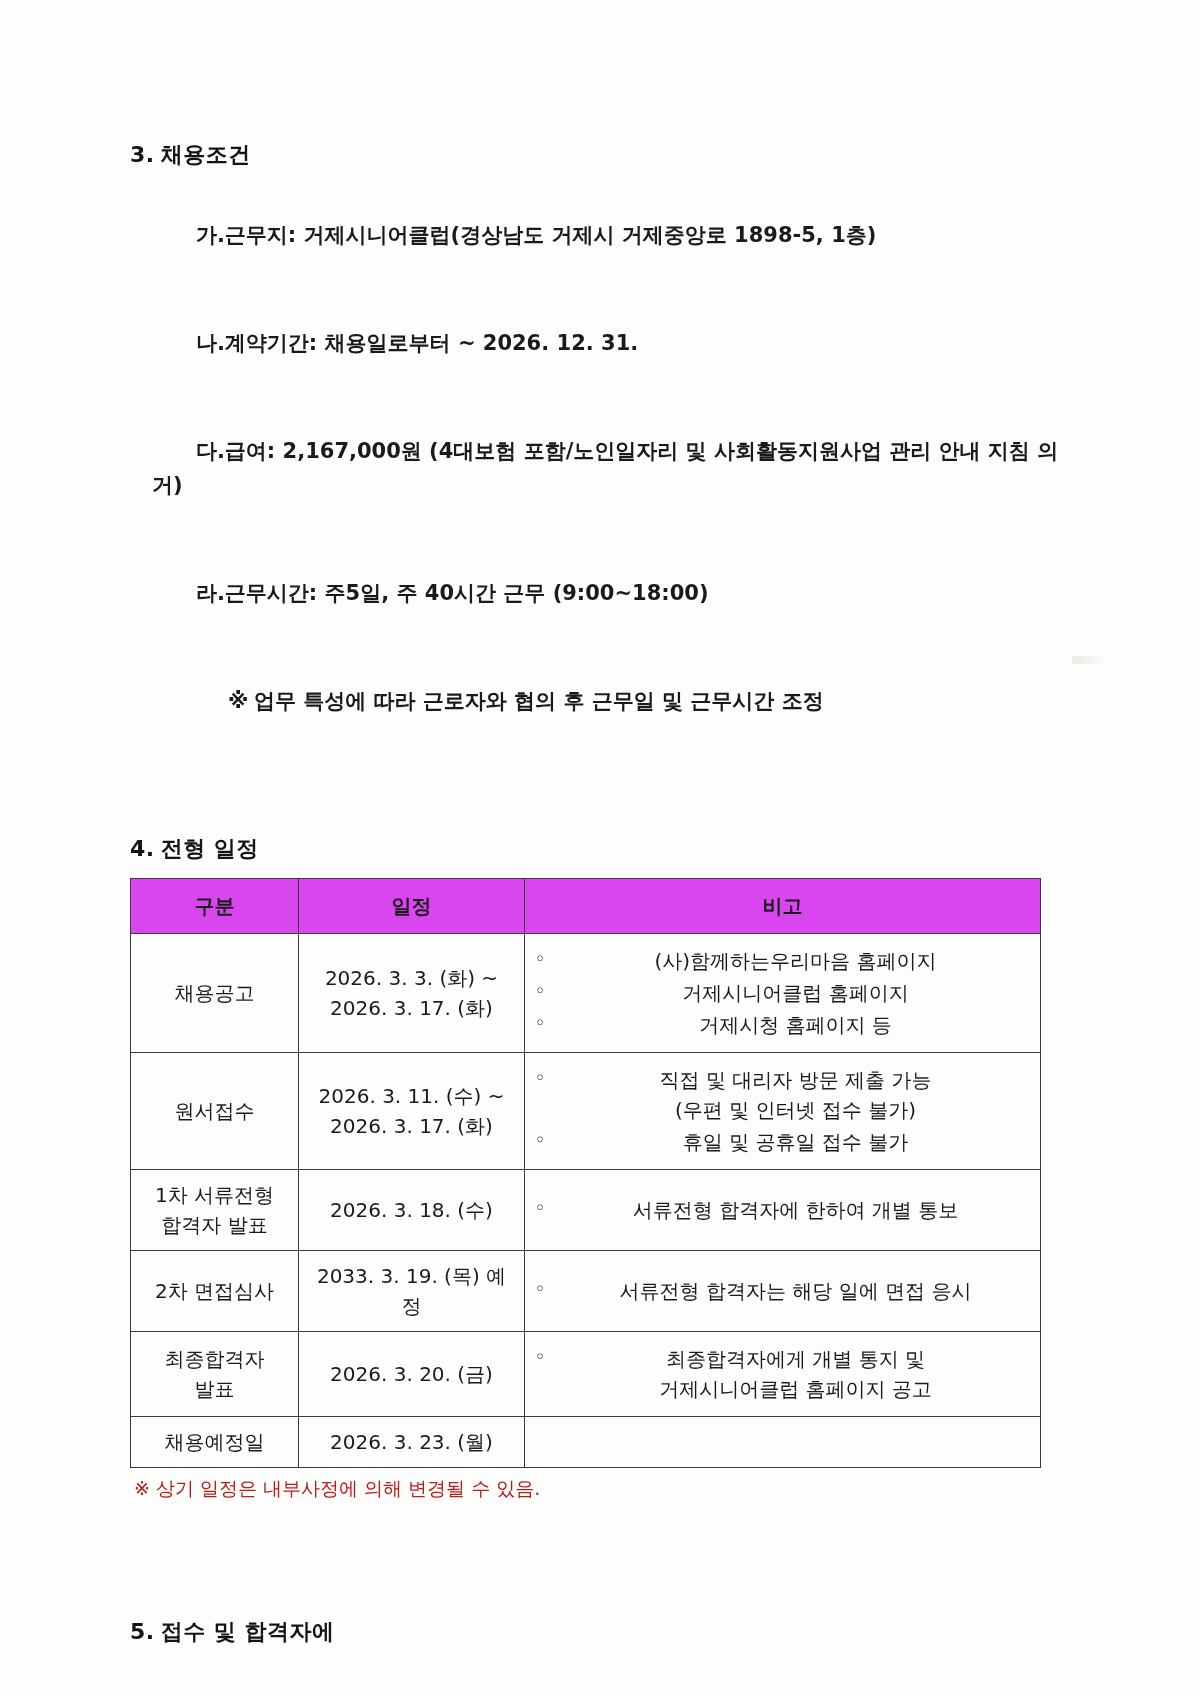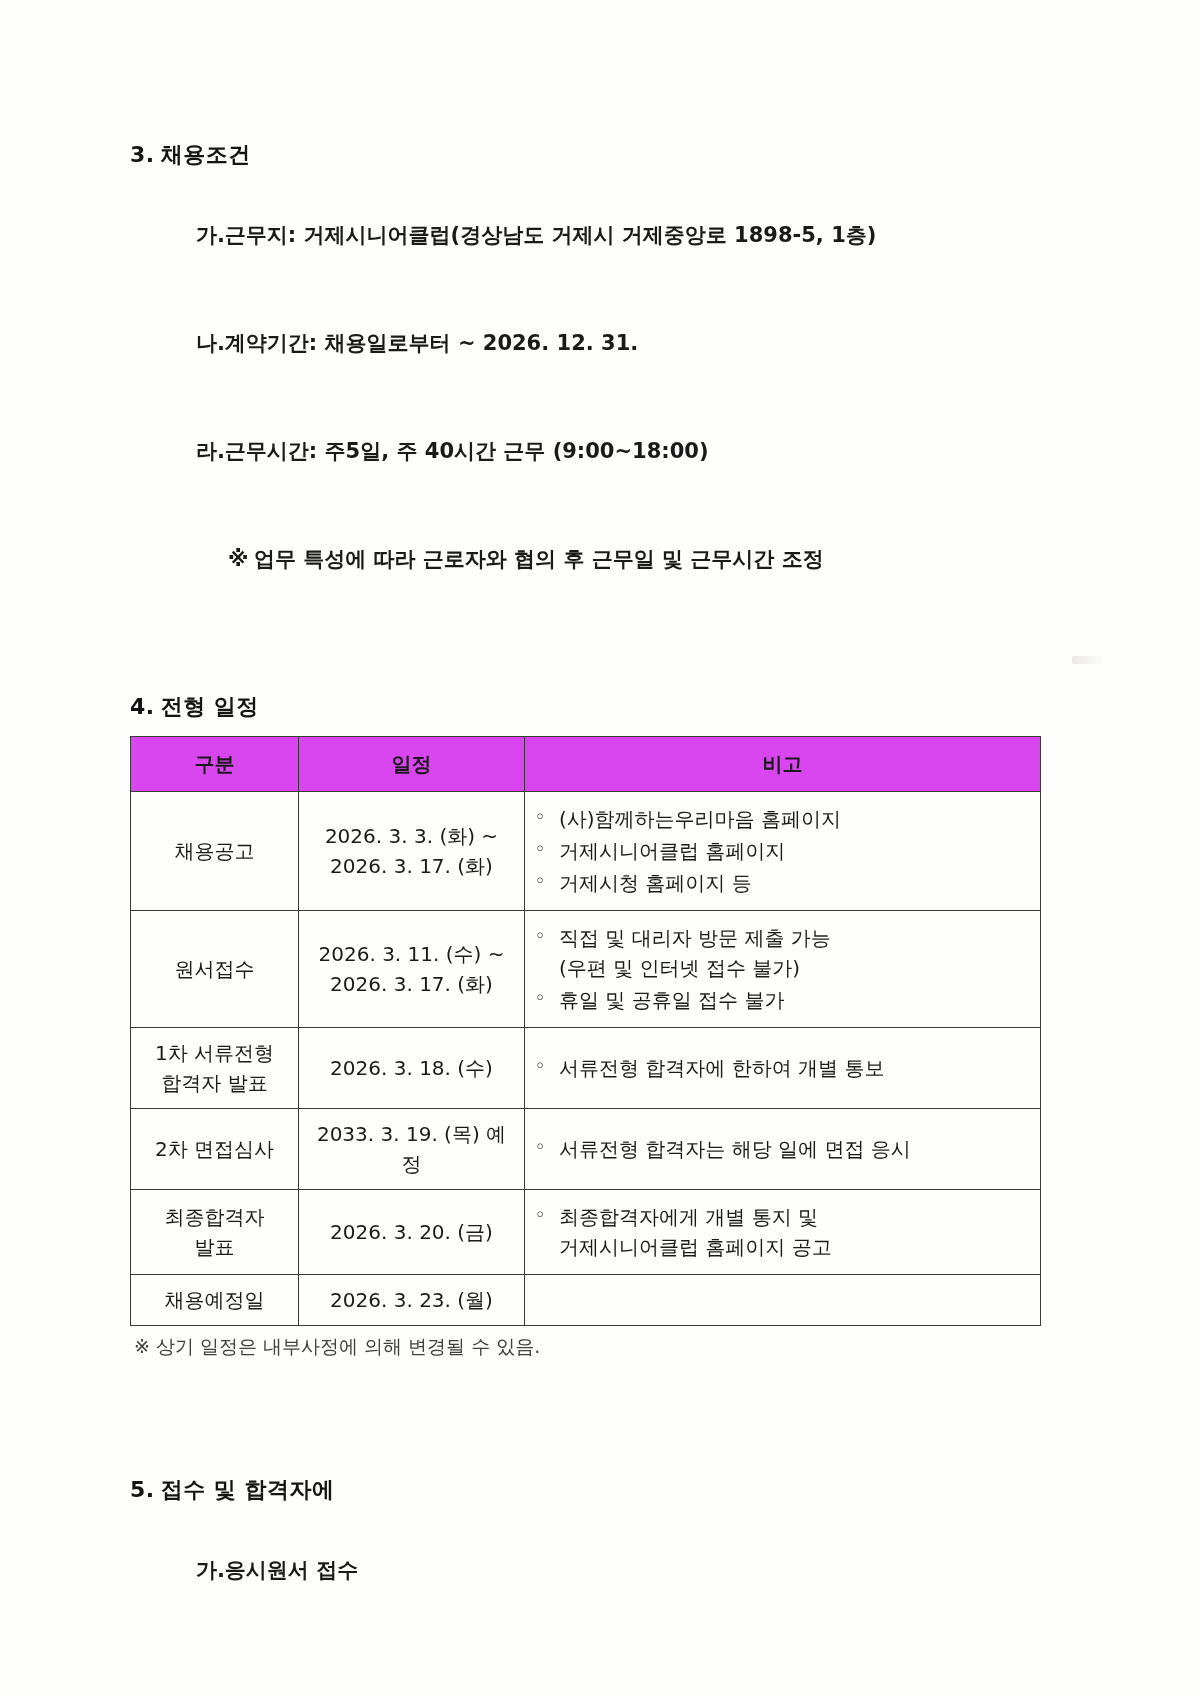--- a/index.html
+++ b/index.html
@@ -89,21 +89,21 @@
 
   td.cell-div {
     text-align: center;
     white-space: pre-line;
   }
   td.cell-date {
     text-align: center;
     white-space: pre-line;
   }
   td.cell-note {
-    text-align: left;
+    text-align: center;
     padding-left: 18px;
   }
   td.cell-note ul {
     list-style: none;
     margin: 0;
     padding: 0;
   }
   td.cell-note li {
     position: relative;
     padding-left: 26px;
@@ -114,21 +114,21 @@
     content: "\25E6";
     position: absolute;
     left: 2px;
     top: -1px;
     font-size: 18px;
   }
   .table-note {
     font-size: 19px;
     margin-top: 8px;
     padding-left: 4px;
-    color: #404040;
+    color: #b91c1c;
   }
 
   
   .scan-mark {
     position: absolute;
     right: 98px;
     top: 656px;
     width: 30px;
     height: 8px;
     background: linear-gradient(90deg, rgba(180,175,165,0.45), rgba(210,206,196,0.1));
@@ -148,20 +148,23 @@
       <span class="num">3.</span><span>채용조건</span>
     </div>
 
     <p class="line">
       <span class="marker">가.</span><span>근무지: 거제시니어클럽(경상남도 거제시 거제중앙로 1898-5, 1층)</span>
     </p>
     <p class="line">
       <span class="marker">나.</span><span>계약기간: 채용일로부터 ~ 2026. 12. 31.</span>
     </p>
     <p class="line">
+      <span class="marker">다.</span><span>급여: 2,167,000원 (4대보험 포함/노인일자리 및 사회활동지원사업 관리 안내 지침 의거)</span>
+    </p>
+    <p class="line">
       <span class="marker">라.</span><span>근무시간: 주5일, 주 40시간 근무 (9:00~18:00)</span>
     </p>
     <p class="line indent-2">
       <span class="marker">※</span><span>업무 특성에 따라 근로자와 협의 후 근무일 및 근무시간 조정</span>
     </p>
 
     <div class="gap-lg"></div>
 
     <div class="section-heading">
       <span class="num">4.</span><span>전형 일정</span>

